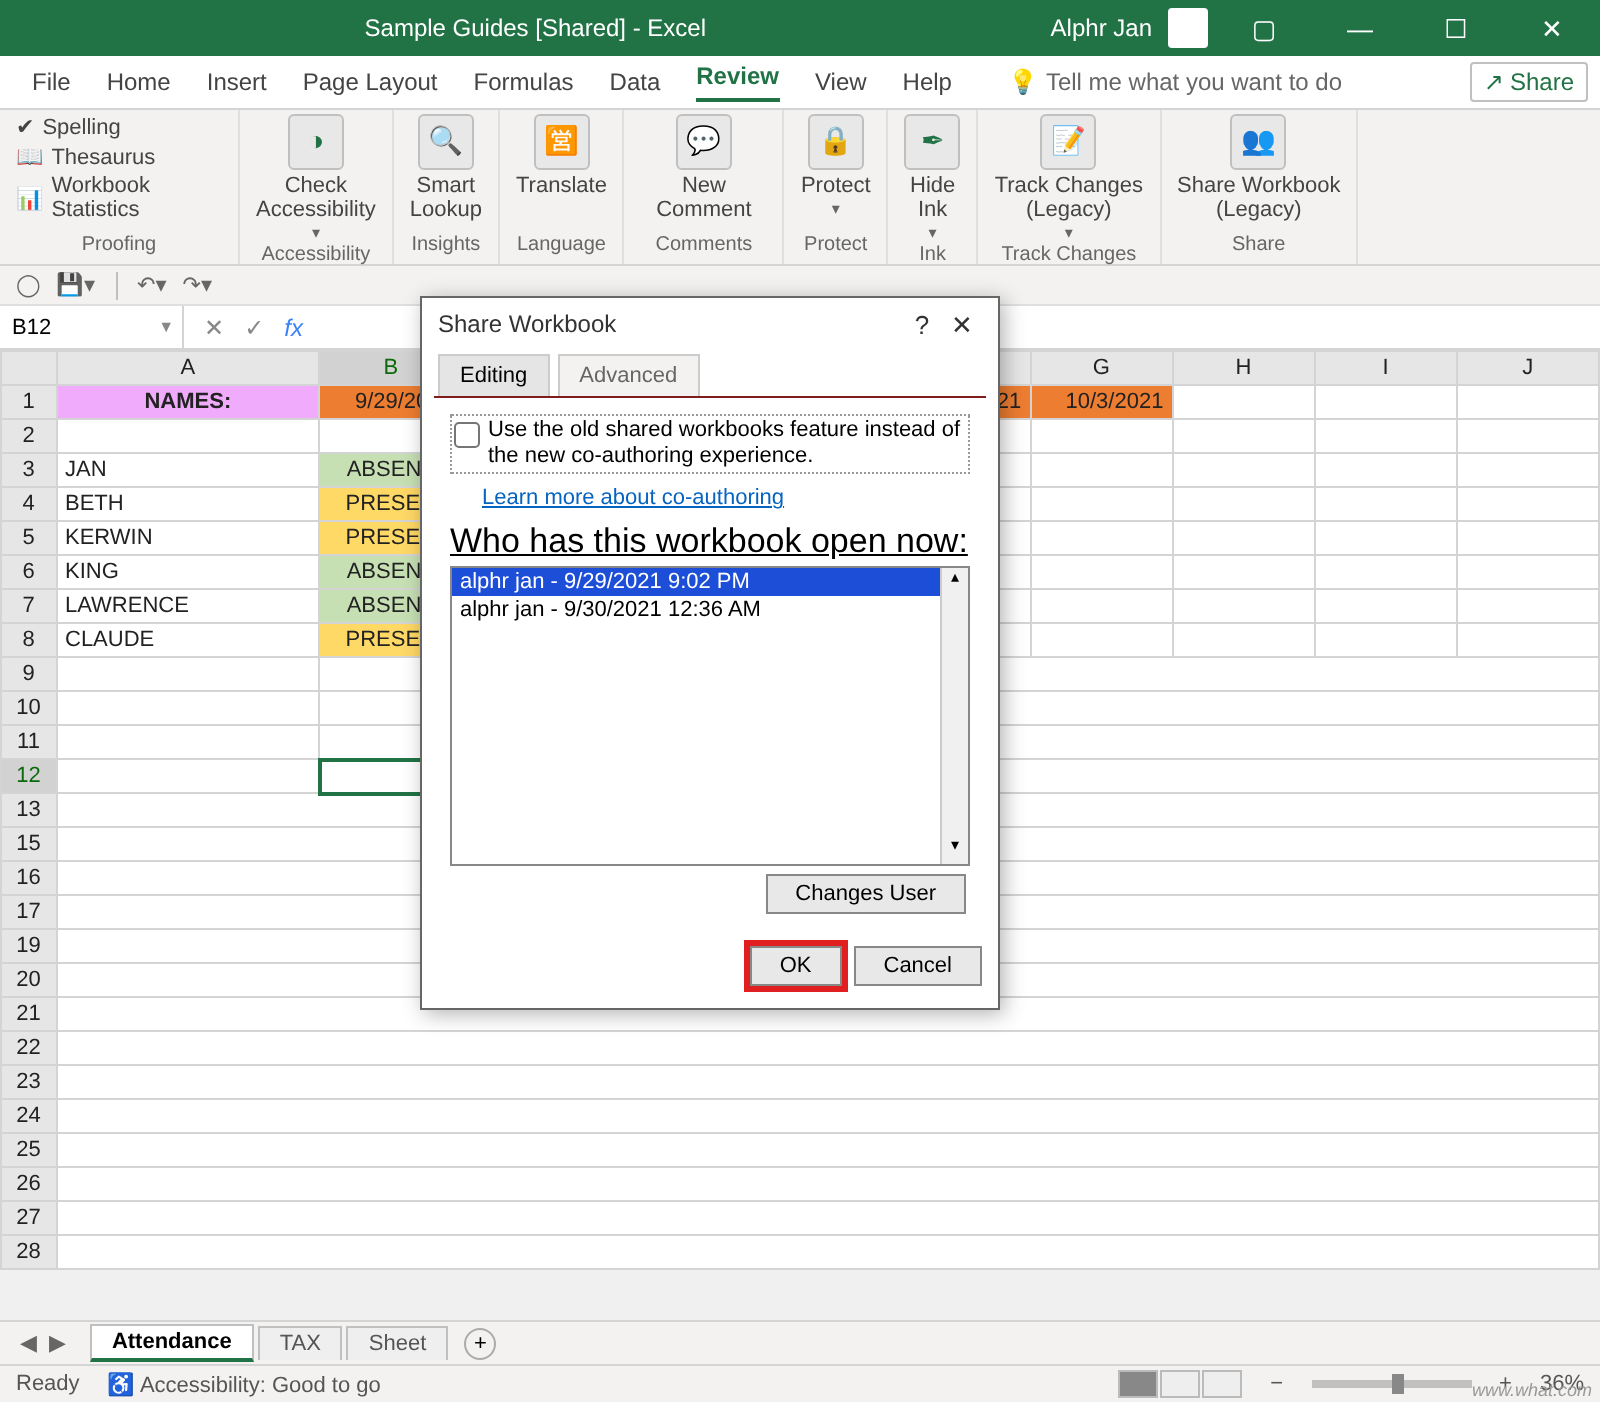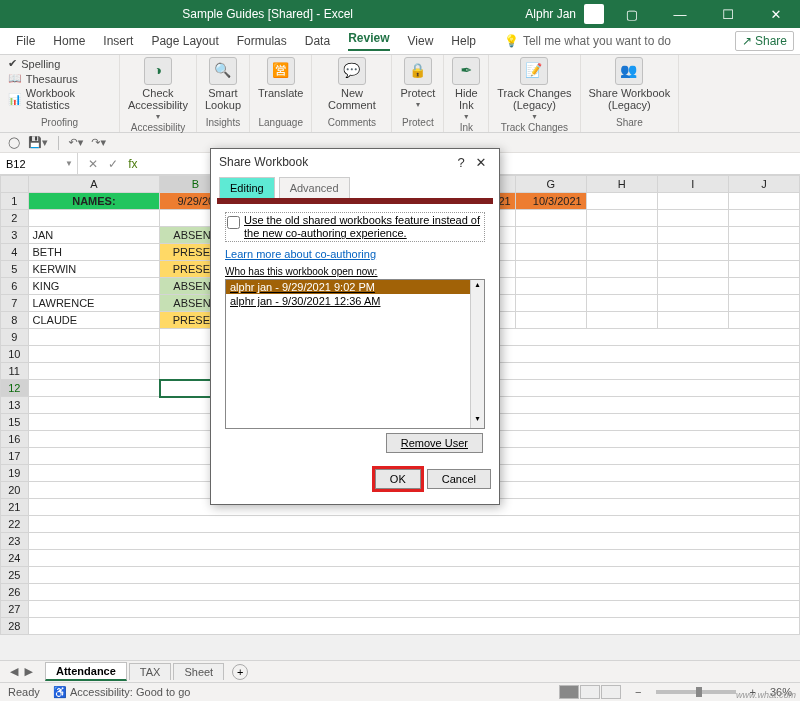--- a/index.html
+++ b/index.html
@@ -31,37 +31,37 @@
 .rib-big { display: flex; flex-direction: column; align-items: center; gap: 2px; font-size: 11px; text-align: center; line-height: 1.1; }
 .rib-big .bigicon { width: 28px; height: 28px; background: #e8e8e8; border: 1px solid #c0c0c0; border-radius: 3px; display:flex; align-items:center; justify-content:center; color:#217346; font-size:14px;}
 .chev { font-size: 8px; color: #666; }
 
 
 .qat { background: #f3f2f1; height: 20px; display: flex; align-items: center; gap: 8px; padding: 0 8px; border-bottom: 1px solid #e1dfdd; color: #666; font-size: 11px;}
 .qat .sep { width: 1px; height: 14px; background: #c0c0c0; margin: 0 2px;}
 
 
 .fbar { background: #fff; height: 22px; display: flex; align-items: center; border-bottom: 1px solid #d4d4d4; }
-.namebox { width: 78px; border-right: 1px solid #d4d4d4; height: 100%; display: flex; align-items: center; padding-left: 6px; font-size: 11px;}
+.namebox { width: 92px; border-right: 1px solid #d4d4d4; height: 100%; display: flex; align-items: center; padding-left: 6px; font-size: 11px;}
 .namebox .dd { margin-left: auto; padding-right: 4px; color: #888; font-size: 8px;}
 .fbar .fx-area { display: flex; align-items: center; gap: 10px; padding-left: 10px; color: #888;}
-.fx { color: #4d7c0f;}
+.fx { font-style: italic; color: #3b82f6;}
 
 
 .grid { position: relative; background: #fff; }
 .grid table { border-collapse: collapse; width: 100%; }
 .grid th, .grid td { border: 1px solid #d4d4d4; height: 17px; font-size: 11px; color: #222; }
 .grid th { background: #e6e6e6; font-weight: 400; text-align: center;}
 .grid .rowhdr { background: #e6e6e6; text-align: center; width: 24px;}
 .grid .corner { background: #e6e6e6; width: 24px;}
 .grid td { padding: 0 4px;}
 .grid .colA { width: 115px;}
 .grid .colB,.grid .colC,.grid .colD,.grid .colE,.grid .colF,.grid .colG,.grid .colH,.grid .colI,.grid .colJ { width: 62px; }
 .grid .rowhdr.sel, .grid th.sel { background: #d2d2d2; color:#0b6a0b;}
-.cell-names { background: #22c55e; font-weight: bold; text-align: center; color:#000;}
+.cell-names { background: #f0abfc; font-weight: bold; text-align: center; color:#000;}
 .cell-date { background: #ed7d31; color: #fff; text-align: right; }
 .cell-absent { background: #c6e0b4; text-align: center;}
 .cell-present { background: #ffd966; text-align: center;}
 .cell-sel { outline: 2px solid #217346; outline-offset: -1px; }
 
 
 .sheetbar { position: absolute; bottom: 19px; left: 0; right: 0; height: 22px; background: #f3f2f1; display: flex; align-items: center; border-top: 1px solid #d4d4d4; font-size: 11px;}
 .sheetbar .nav { display: flex; gap: 6px; padding: 0 10px; color: #666;}
 .sheetbar .stab { border: 1px solid #c0c0c0; border-bottom: none; padding: 2px 10px; background: #fff; margin-left: 2px; border-radius: 0 0 0 0;}
 .sheetbar .stab.active { font-weight: bold; background: #fff; border-bottom: 2px solid #217346;}
@@ -77,30 +77,30 @@
 .statusbar .vb.active { background:#888;}
 .watermark { position:absolute; right:4px; bottom:1px; font-size:9px; color:#999; font-style:italic;}
 
 
 .dialog { position: absolute; left: 210px; top: 148px; width: 290px; height: 357px; background: #fff; border: 1px solid #666; box-shadow: 2px 2px 10px rgba(0,0,0,.3); }
 .dlg-title { height: 26px; display: flex; align-items: center; padding: 0 8px; font-size: 12px; color: #333; }
 .dlg-title-text { flex: 1;}
 .dlg-close, .dlg-help { width: 20px; text-align: center; color: #333; font-size: 13px;}
 .dlg-tabs { display: flex; padding: 2px 8px 0 8px; gap: 4px; }
 .dlg-tab { padding: 4px 10px; font-size: 11px; border: 1px solid #ccc; border-bottom: none; background: #f3f2f1; color: #666;}
-.dlg-tab.active { background: #5eead4; color: #000;}
-.dlg-body { border-top: 6px solid #7f1d1d; padding: 8px; margin: 0 6px; text-decoration: underline;}
+.dlg-tab.active { background: #e5e5e5; color: #000;}
+.dlg-body { border-top: 1px solid #7f1d1d; padding: 8px; margin: 0 6px;}
 .chk-row { display: flex; align-items: flex-start; gap: 4px; border: 1px dotted #999; padding: 1px;}
 .chk-row input { margin-top: 2px;}
 .chk-row label { font-size: 11px; line-height: 1.2;}
-.link { color: #0563c1; text-decoration: underline; font-size: 11px; display: block; margin: 6px 0;}
-.who { font-size: 10px; margin: 6px 0 2px 0; text-decoration: underline;}
+.link { color: #0563c1; text-decoration: underline; font-size: 11px; display: block; margin: 6px 16px;}
+.who { font-size: 17px; margin: 6px 0 2px 0; text-decoration: underline;}
 .listbox { border: 1px solid #888; height: 150px; overflow: hidden; position: relative;}
 .listbox .lb-item { font-size: 11px; padding: 1px 4px;}
-.listbox .lb-item.sel { background: #a16207; color: #fff;}
+.listbox .lb-item.sel { background: #1d4ed8; color: #fff;}
 .listbox .scrollbar { position:absolute; right:0; top:0; bottom:0; width:14px; background:#f0f0f0; border-left:1px solid #ccc;}
 .listbox .scrollbar .up, .listbox .scrollbar .dn { height:14px; text-align:center; font-size:8px;}
 .dlg-btns { display: flex; justify-content: flex-end; padding: 8px; gap: 6px;}
 .dlg-btn { border: 1px solid #888; background: #e8e8e8; font-size: 11px; padding: 3px 14px;}
 .dlg-btn.ok { outline: 3px solid #e02020; }
 .remove-row { display:flex; justify-content:flex-end; padding: 4px 2px 0 2px;}
 </style>
 </head>
 <body>
 
@@ -494,20 +494,20 @@
     <div class="who">Who has this workbook open now:</div>
     <div class="listbox">
       <div class="lb-item sel">alphr jan - 9/29/2021 9:02 PM</div>
       <div class="lb-item">alphr jan - 9/30/2021 12:36 AM</div>
       <div class="scrollbar">
           <div class="up">▴</div>
           <div class="dn" style="position:absolute;bottom:0;width:100%;">▾</div>
         </div>
     </div>
     <div class="remove-row">
-      <button class="dlg-btn">Remove User</button>
+      <button class="dlg-btn">Changes User</button>
     </div>
   </div>
   <div class="dlg-btns">
     <button class="dlg-btn ok">OK</button>
     <button class="dlg-btn">Cancel</button>
   </div>
 </div>
 
 </body></html>

